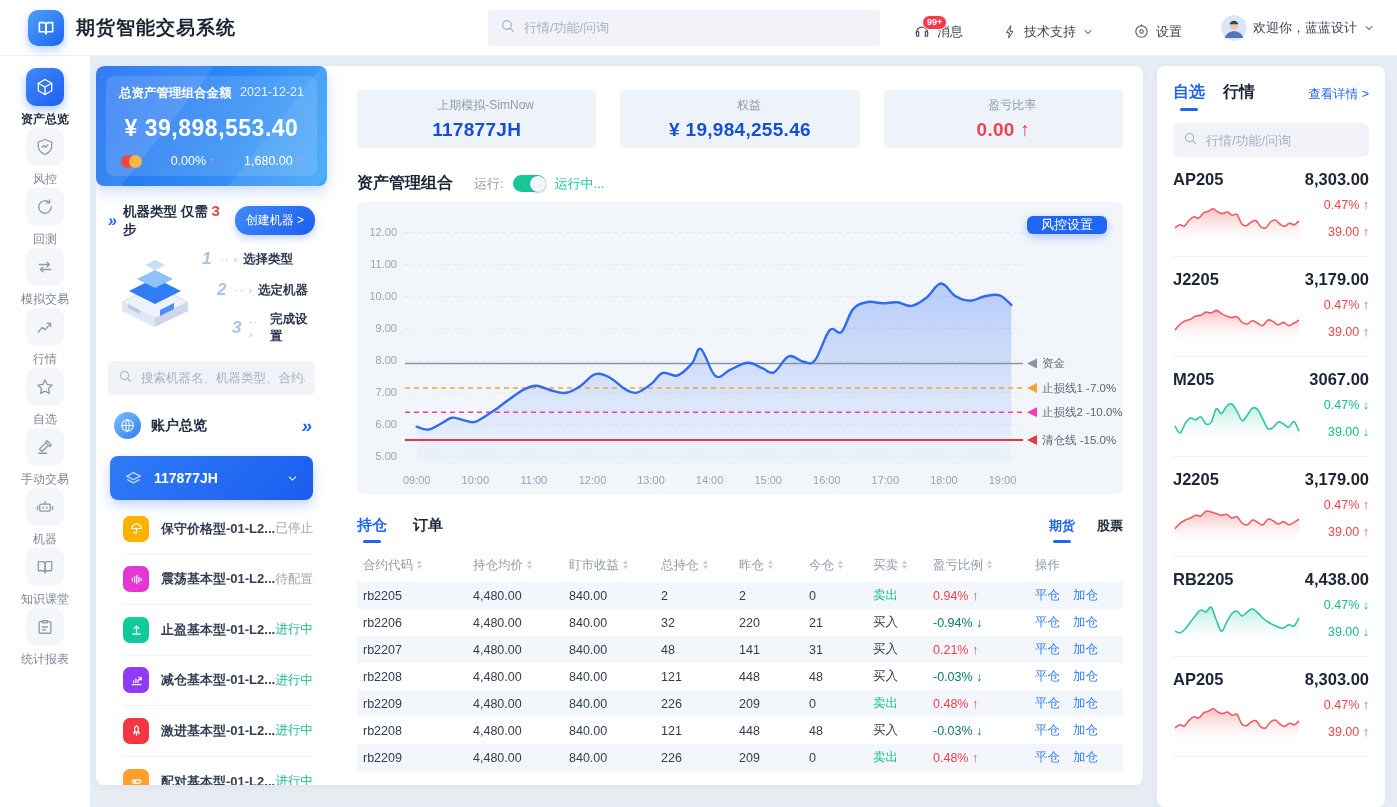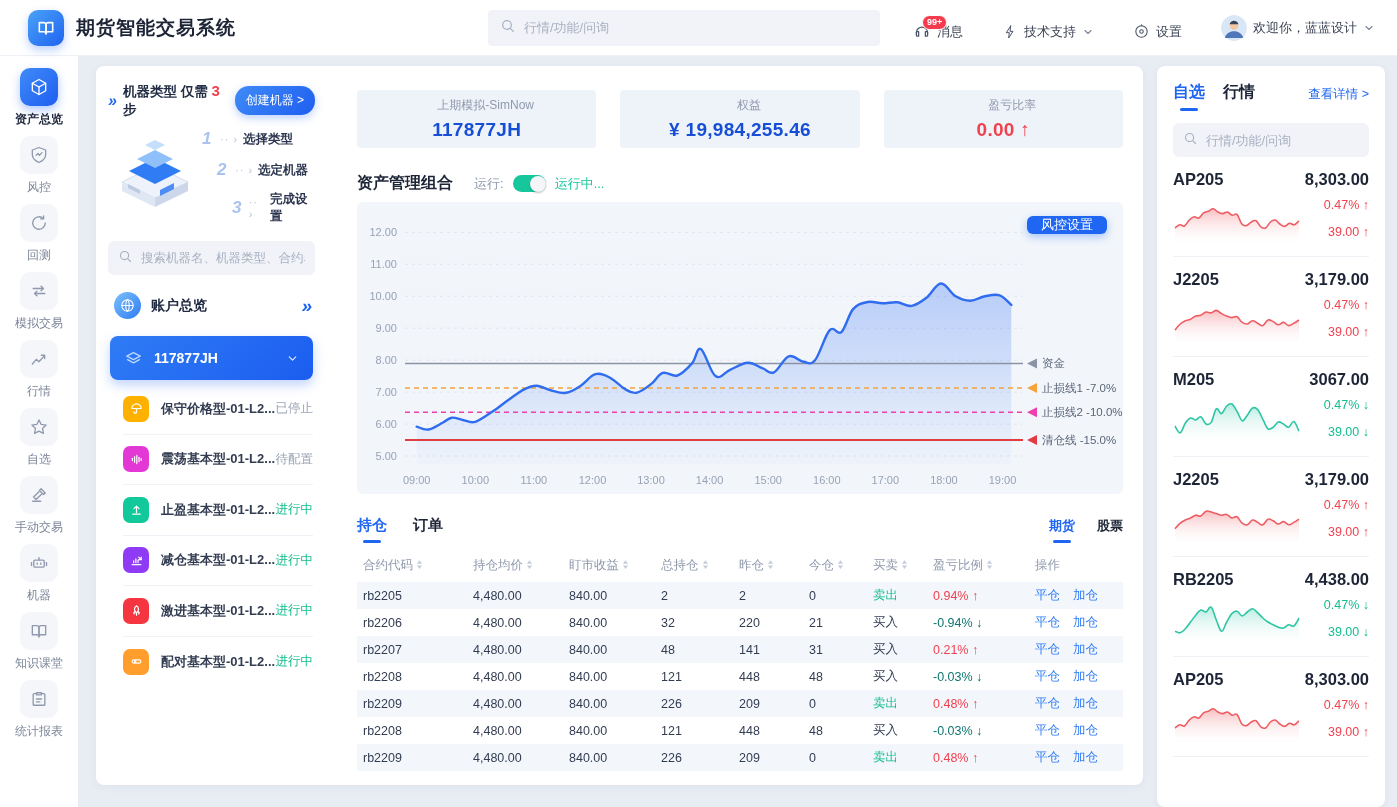--- a/index.html
+++ b/index.html
@@ -21,22 +21,22 @@
     font-size:13px; color:#333; margin-left:8px; width:100%; }
   .h-search input::placeholder, .l-search input::placeholder, .w-search input::placeholder { color:#a8b1c2; }
   .h-right { margin-left:auto; display:flex; align-items:flex-end; gap:39px; color:#3a4254; font-size:13px; }
   .h-item { display:flex; align-items:center; gap:6px; cursor:pointer; }
   .h-ico { position:relative; color:#4a5468; display:flex; }
   .badge { position:absolute; top:-8px; left:9px; background:#f43b4e; color:#fff; font-size:9px; line-height:11px;
     border-radius:8px; padding:1px 4px; font-weight:bold; border:1.5px solid #fff; }
   .avatar { width:26px; height:26px; border-radius:50%; overflow:hidden; flex:none; }
   .caret-ico { color:#7c8598; display:flex; }
   
-  .side { position:absolute; left:0; top:56px; bottom:0; width:78px; background:#fff; padding-top:12px;
-    display:flex; flex-direction:column; align-items:center; gap:8px; }
+  .side { position:absolute; left:0; top:56px; bottom:0; width:90px; background:#fff; padding-top:12px;
+    display:flex; flex-direction:column; align-items:center; }
   .side-item { display:flex; flex-direction:column; align-items:center; gap:5px; cursor:pointer; width:100%; }
   .s-ico { width:38px; height:38px; border-radius:10px; background:#f4f6fa; color:#9099ad;
     display:flex; align-items:center; justify-content:center; }
   .side-item.active .s-ico { background:linear-gradient(135deg,#3f8bf7,#1e5ef0); color:#fff;
     box-shadow:0 4px 10px rgba(31,102,242,.35); }
   .s-label { font-size:12px; color:#7c8598; }
   .side-item.active .s-label { color:#232c42; font-weight:bold; }
   
   .panel-main { position:absolute; left:96px; top:66px; width:1047px; height:719px; background:#fff;
     border-radius:8px; box-shadow:0 2px 10px rgba(30,50,90,.05); display:flex; overflow:hidden; }
@@ -317,20 +317,37 @@
           <path d="M9 12h6"></path>
           <path d="M9 15.5h4"></path>
         </svg>
       </div>
       <div class="s-label">统计报表</div>
     </div>
   </aside>
 
 <main class="panel-main">
   <div class="left-col">
+    <div class="blue-card">
+      <div class="bc-inner">
+        <div class="bc-top">
+          <span class="t">总资产管理组合金额</span>
+          <span>2021-12-21</span>
+        </div>
+        <div class="bc-amount">¥ 39,898,553.40</div>
+        <div class="bc-bottom">
+          <span class="mc">
+              <i class="c1"></i>
+              <i class="c2"></i>
+            </span>
+          <span><span>0.00%</span><span class="up-w">↑</span></span>
+          <span><span>1,680.00</span><span class="up-w">↑</span></span>
+        </div>
+      </div>
+    </div>
 
     <div class="promo">
       <div class="promo-head">
         <span class="promo-arrows">»</span>
         <span class="promo-title">
           <span>机器类型 仅需</span>
           <span class="red-num">3</span>
           <span>步</span>
         </span>
         <button class="promo-btn">创建机器 &gt;</button>

